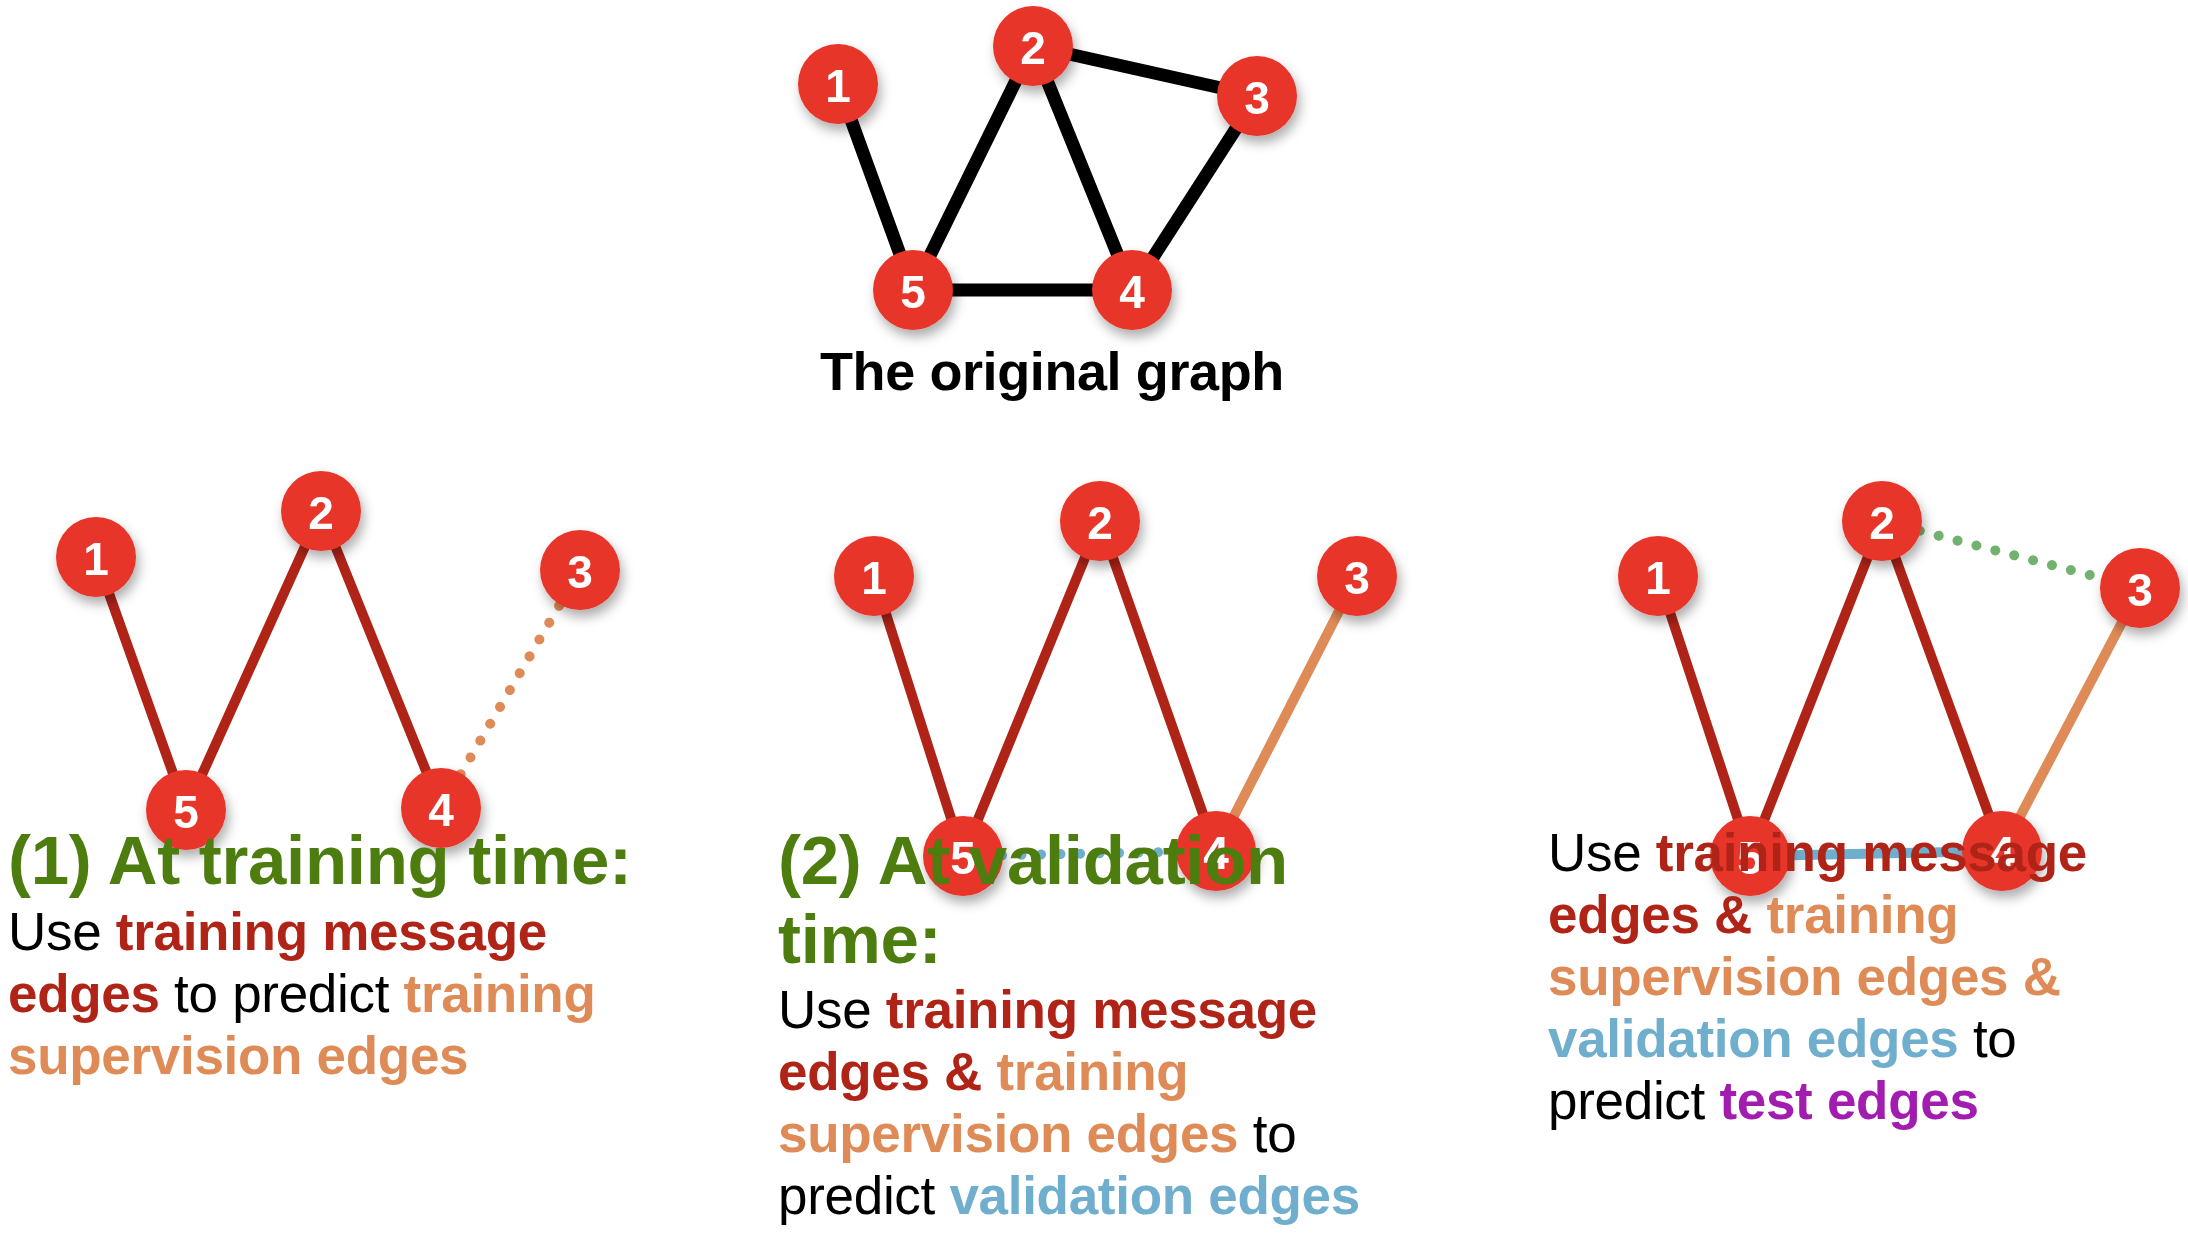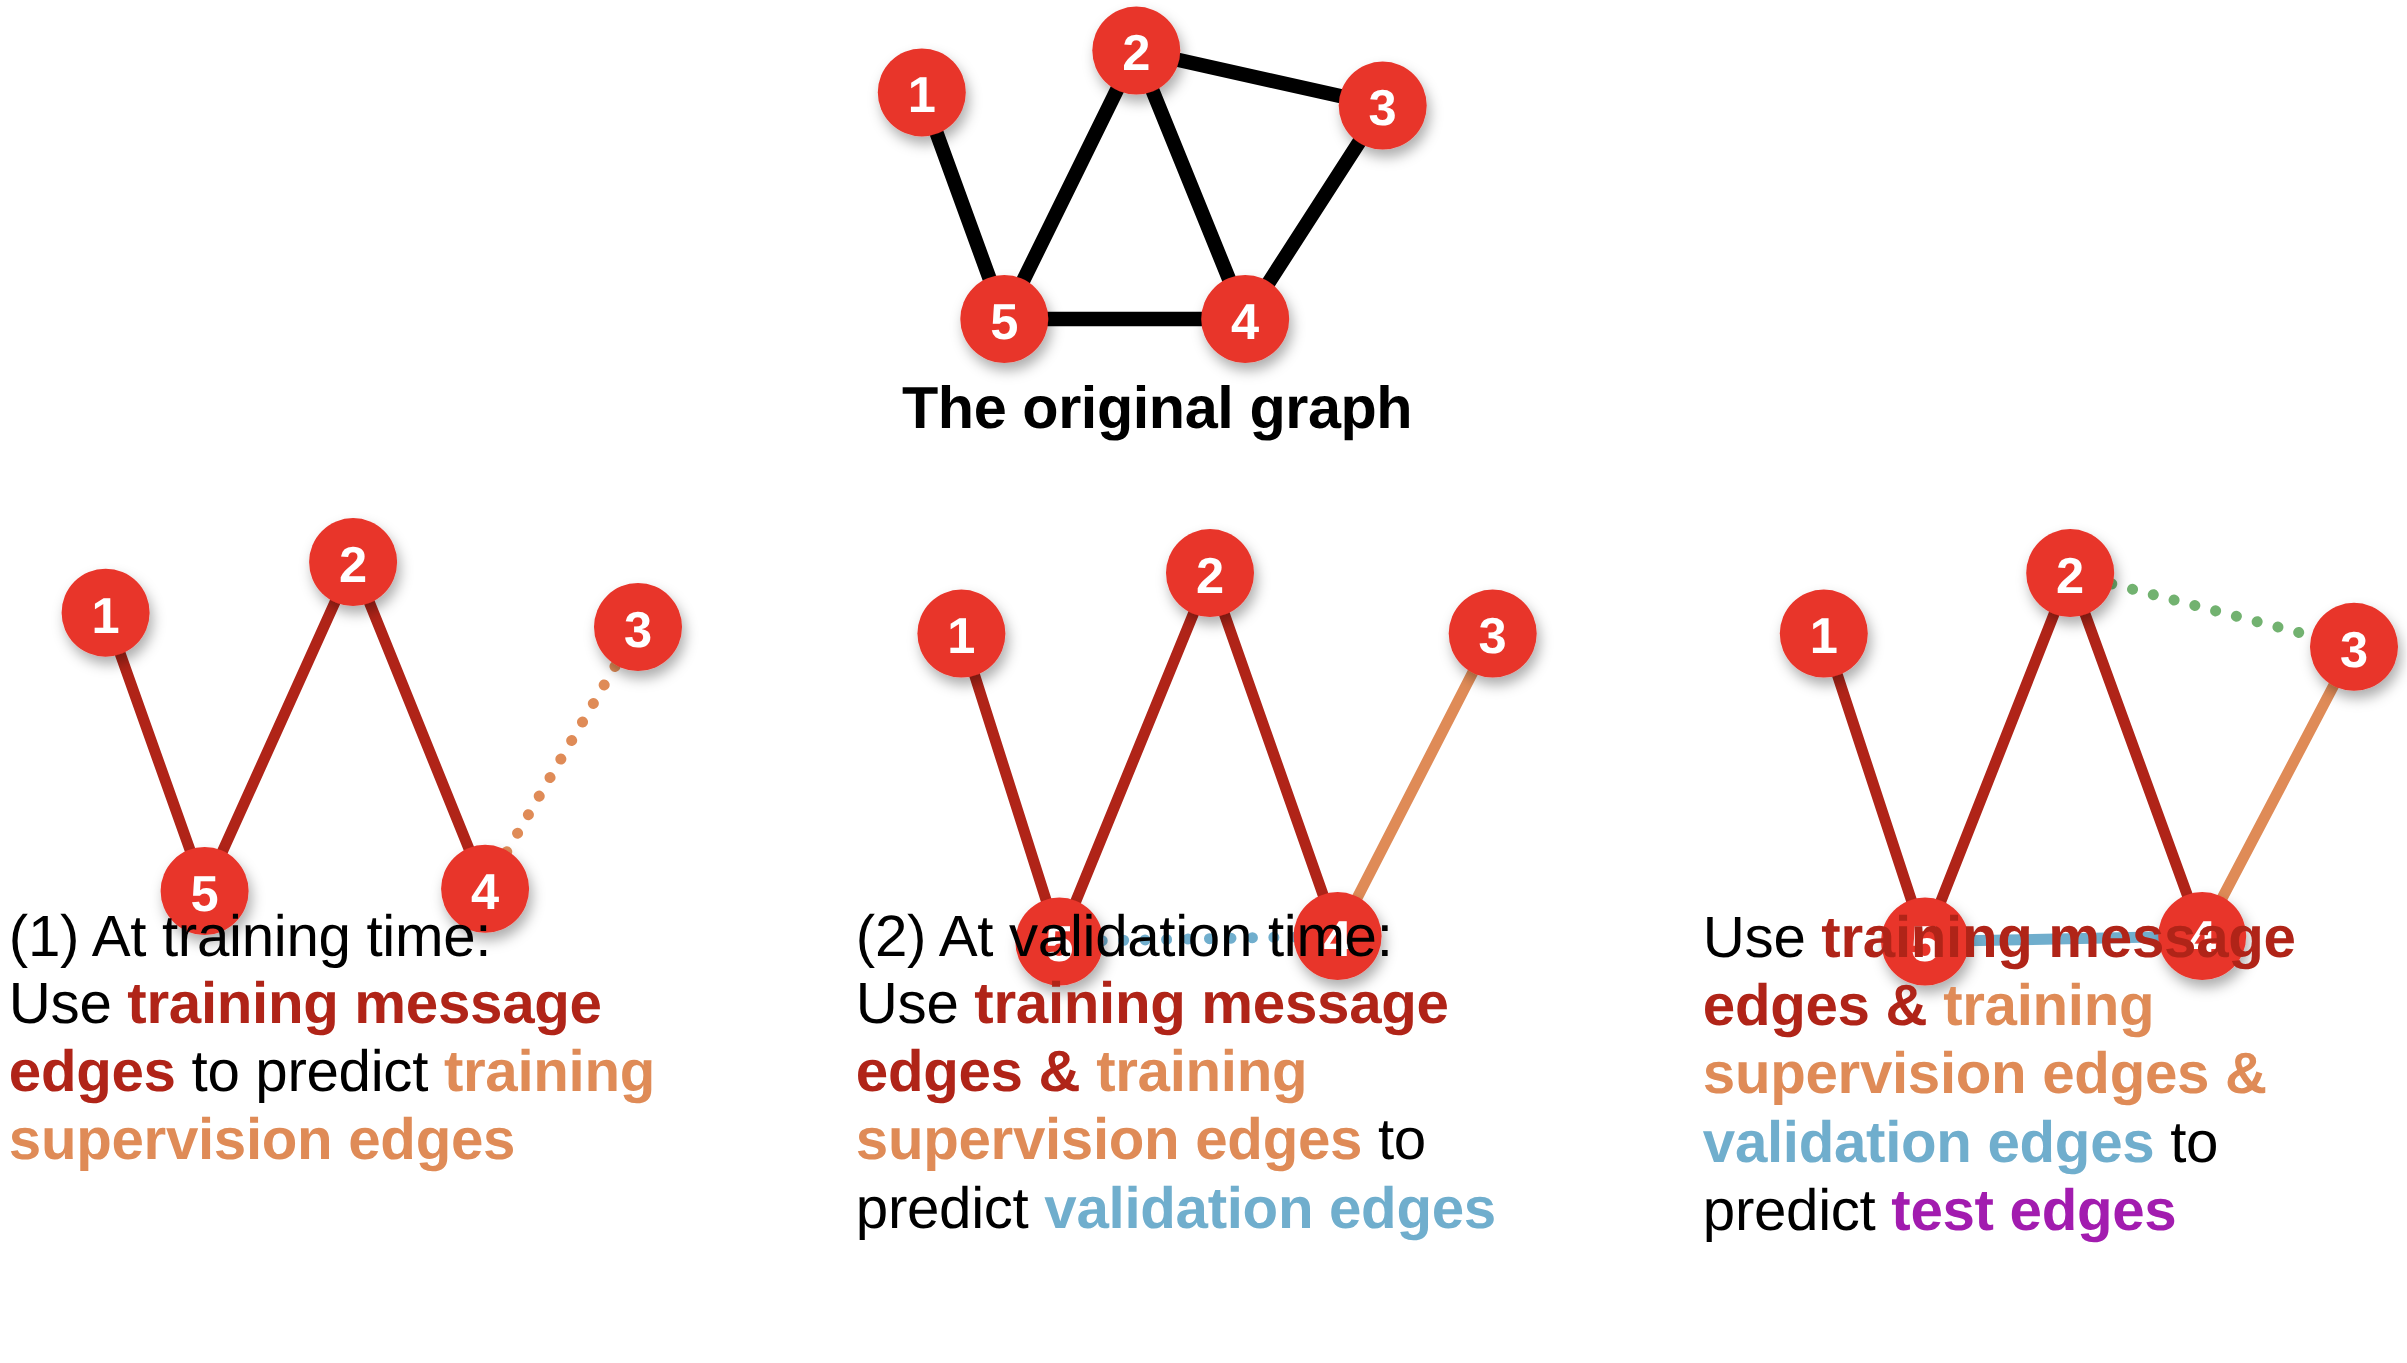--- a/index.html
+++ b/index.html
@@ -4,21 +4,21 @@
 <style>
   html,body{margin:0;padding:0;}
   body{
     width:2188px;height:1239px;background:#ffffff;
     font-family:"Liberation Sans", sans-serif;
     position:relative;overflow:hidden;
   }
   #stage{position:absolute;left:0;top:0;width:2188px;height:1239px;}
   svg.graph{position:absolute;overflow:visible;}
   .cap-title{
-    font-weight:normal;font-size:53px;color:#000000;line-height:1.14;
+    font-weight:bold;font-size:69px;color:#4d7c0f;line-height:1.14;
     letter-spacing:-0.3px;
   }
   .cap-body{
     font-size:53px;color:#000000;line-height:1.17;letter-spacing:-0.3px;
   }
   .w-msg{color:#B02418;font-weight:bold;}
   .w-sup{color:#DF8B57;font-weight:bold;}
   .w-val{color:#70AECD;font-weight:bold;margin-top:20px;}
   .w-test{color:#a21caf;font-weight:bold;}
   .caption-block{position:absolute;}

